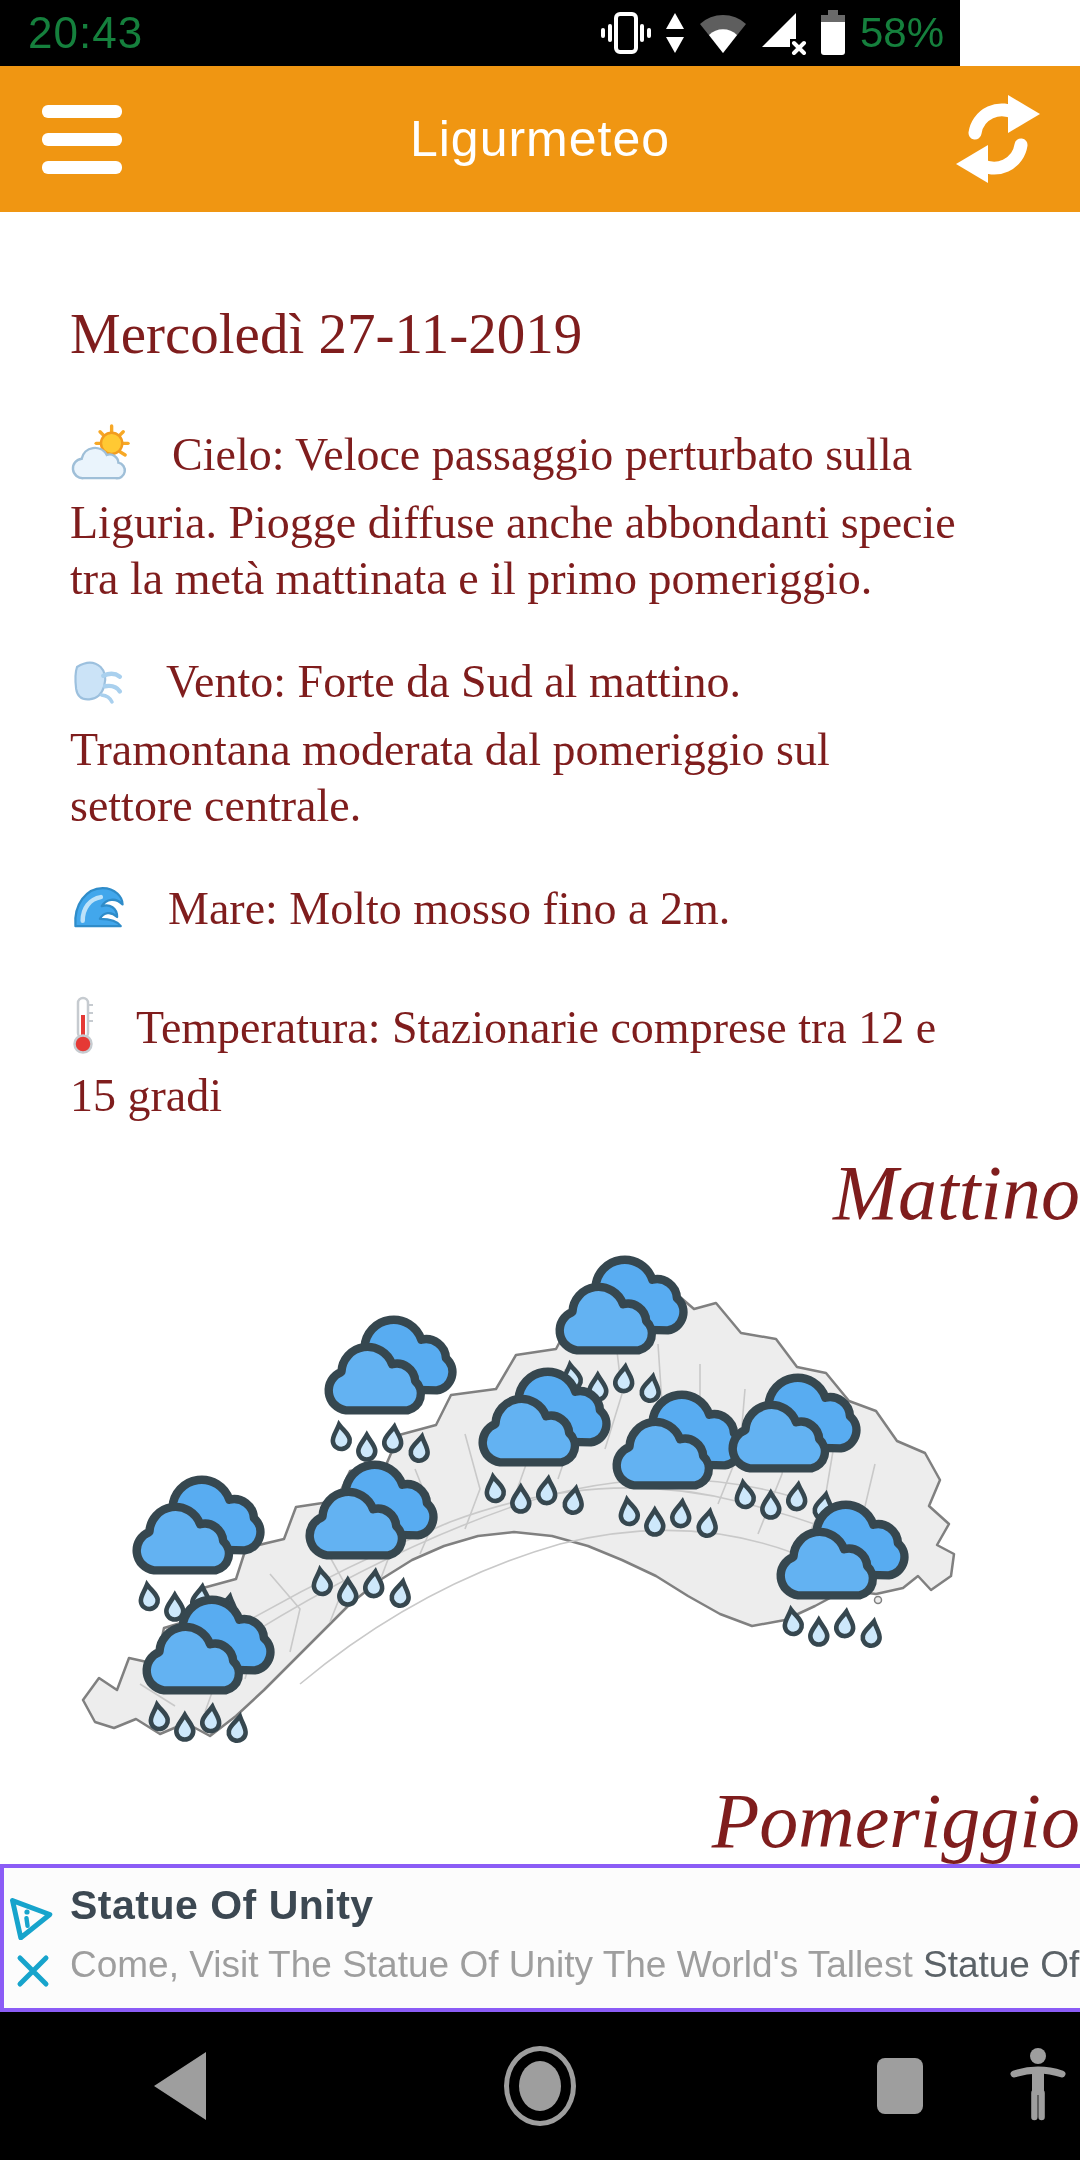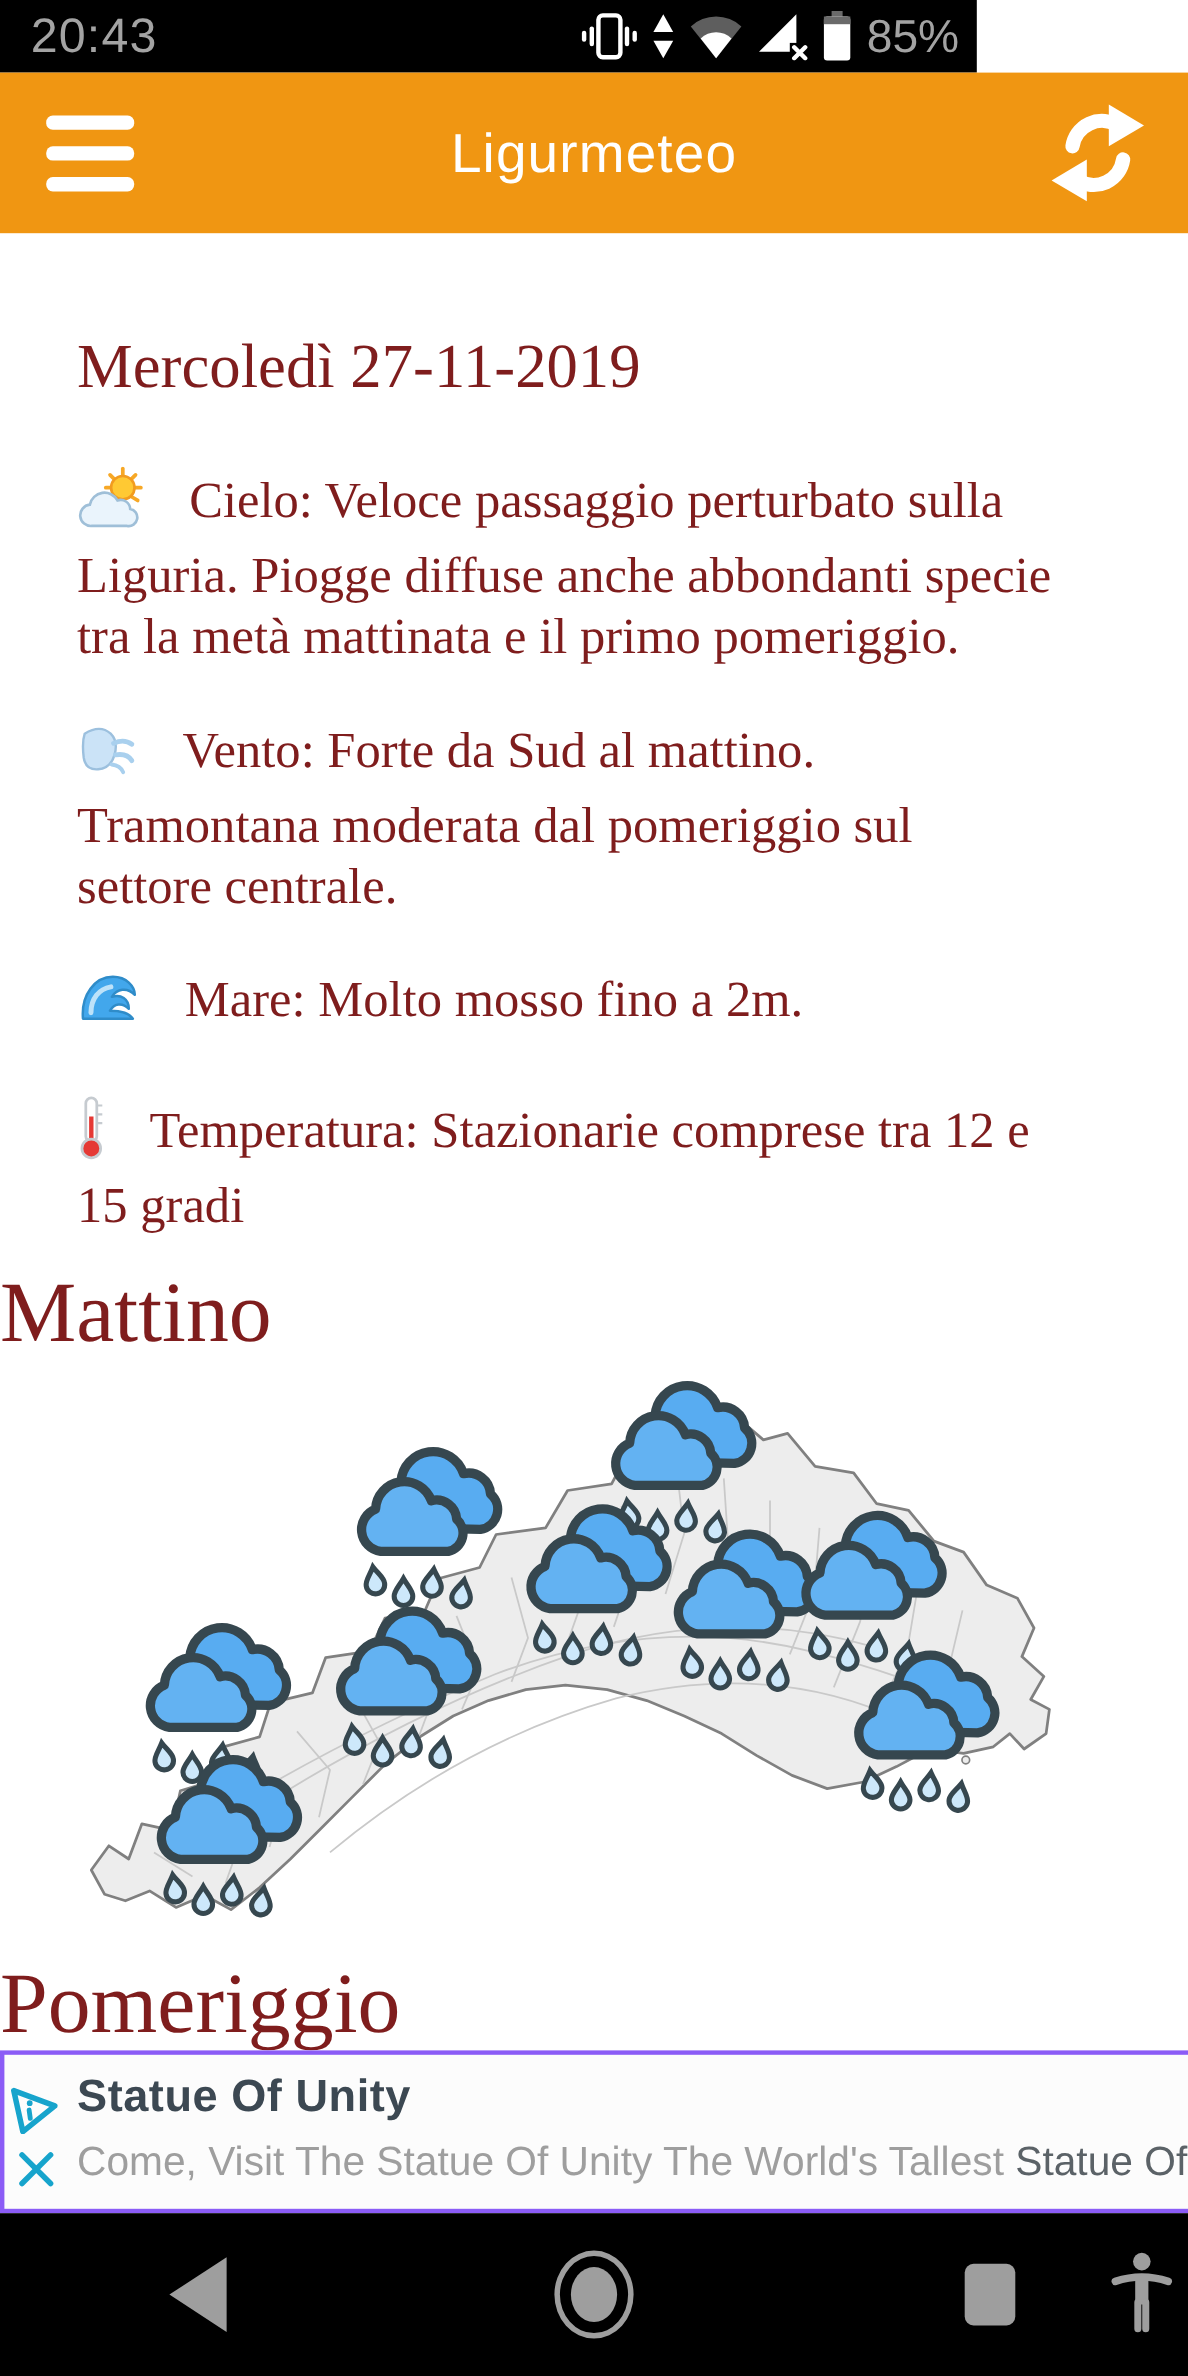--- a/index.html
+++ b/index.html
@@ -2,22 +2,22 @@
 <html><head>
 <meta charset="utf-8">
 <style>
   html,body{margin:0;padding:0;}
   body{
     width:1080px;height:2160px;position:relative;overflow:hidden;
     background:#ffffff;font-family:"Liberation Sans",sans-serif;
   }
   
   .status-bar{
-    position:absolute;top:0;left:0;width:888px;height:66px;background:#000;
-    display:flex;align-items:center;color:#a3a3a3;
+    position:absolute;top:0;left:0;width:960px;height:66px;background:#000;
+    display:flex;align-items:center;color:#15803d;
   }
   .status-time{font-size:44px;font-weight:500;margin-left:28px;letter-spacing:1px;}
   .status-right{position:absolute;right:16px;top:0;height:66px;display:flex;align-items:center;gap:12px;}
   .status-right svg{display:block;}
   .status-batt-text{font-size:42px;font-weight:400;margin-left:2px;}
   
   .app-bar{
     position:absolute;top:66px;left:0;width:1080px;height:146px;background:#F09612;
     display:flex;align-items:center;color:#fff;
   }
@@ -35,21 +35,21 @@
     margin:92px 0 0 0;padding:0 100px 0 70px;line-height:1.05;
   }
   .wx-section{
     font-family:"Liberation Serif",serif;font-size:46px;line-height:56px;
     margin:46px 0 0 0;padding:0 120px 0 70px;
   }
   .wx-section:first-of-type{margin-top:60px;}
   .wx-icon{display:inline-block;vertical-align:-12px;margin-right:40px;}
   .big-heading{
     font-family:"Liberation Serif",serif;font-size:78px;font-weight:500;
-    text-align:left;margin:30px 0 0 0;line-height:1;
+    text-align:right;margin:30px 0 0 0;line-height:1;font-style:italic;
   }
   .big-heading.afternoon{margin-top:28px;}
   .map-wrap{position:relative;width:1080px;height:500px;margin-top:22px;}
   .map-wrap svg{position:absolute;left:0;top:-10px;overflow:visible;}
   
   .ad-banner{
     position:absolute;left:0;bottom:148px;width:1078px;height:140px;
     background:#FCFCFC;border:4px solid #8b5cf6;cursor:pointer;
   }
   .ad-left{position:absolute;left:6px;top:22px;width:52px;height:110px;}
@@ -113,21 +113,21 @@
         <path d="M34 32 L44 42 M44 32 L34 42" stroke="#fff" stroke-width="4" stroke-linecap="round"></path>
       </svg>
     </span>
     <span>
       <svg width="26" height="46" viewBox="0 0 26 46">
         <rect x="8" y="0" width="10" height="6" fill="#6A6A6A"></rect>
         <rect x="1" y="5" width="24" height="40" rx="3" fill="#fff"></rect>
         <rect x="1" y="5" width="24" height="7" fill="#6A6A6A"></rect>
       </svg>
     </span>
-    <span class="status-batt-text">85%</span>
+    <span class="status-batt-text">58%</span>
   </div>
 </div>
 
 <div class="app-bar">
   <div class="hamburger">
     <div class="bar"></div>
       <div class="bar"></div>
       <div class="bar"></div>
   </div>
   <div class="app-title">Ligurmeteo</div>

